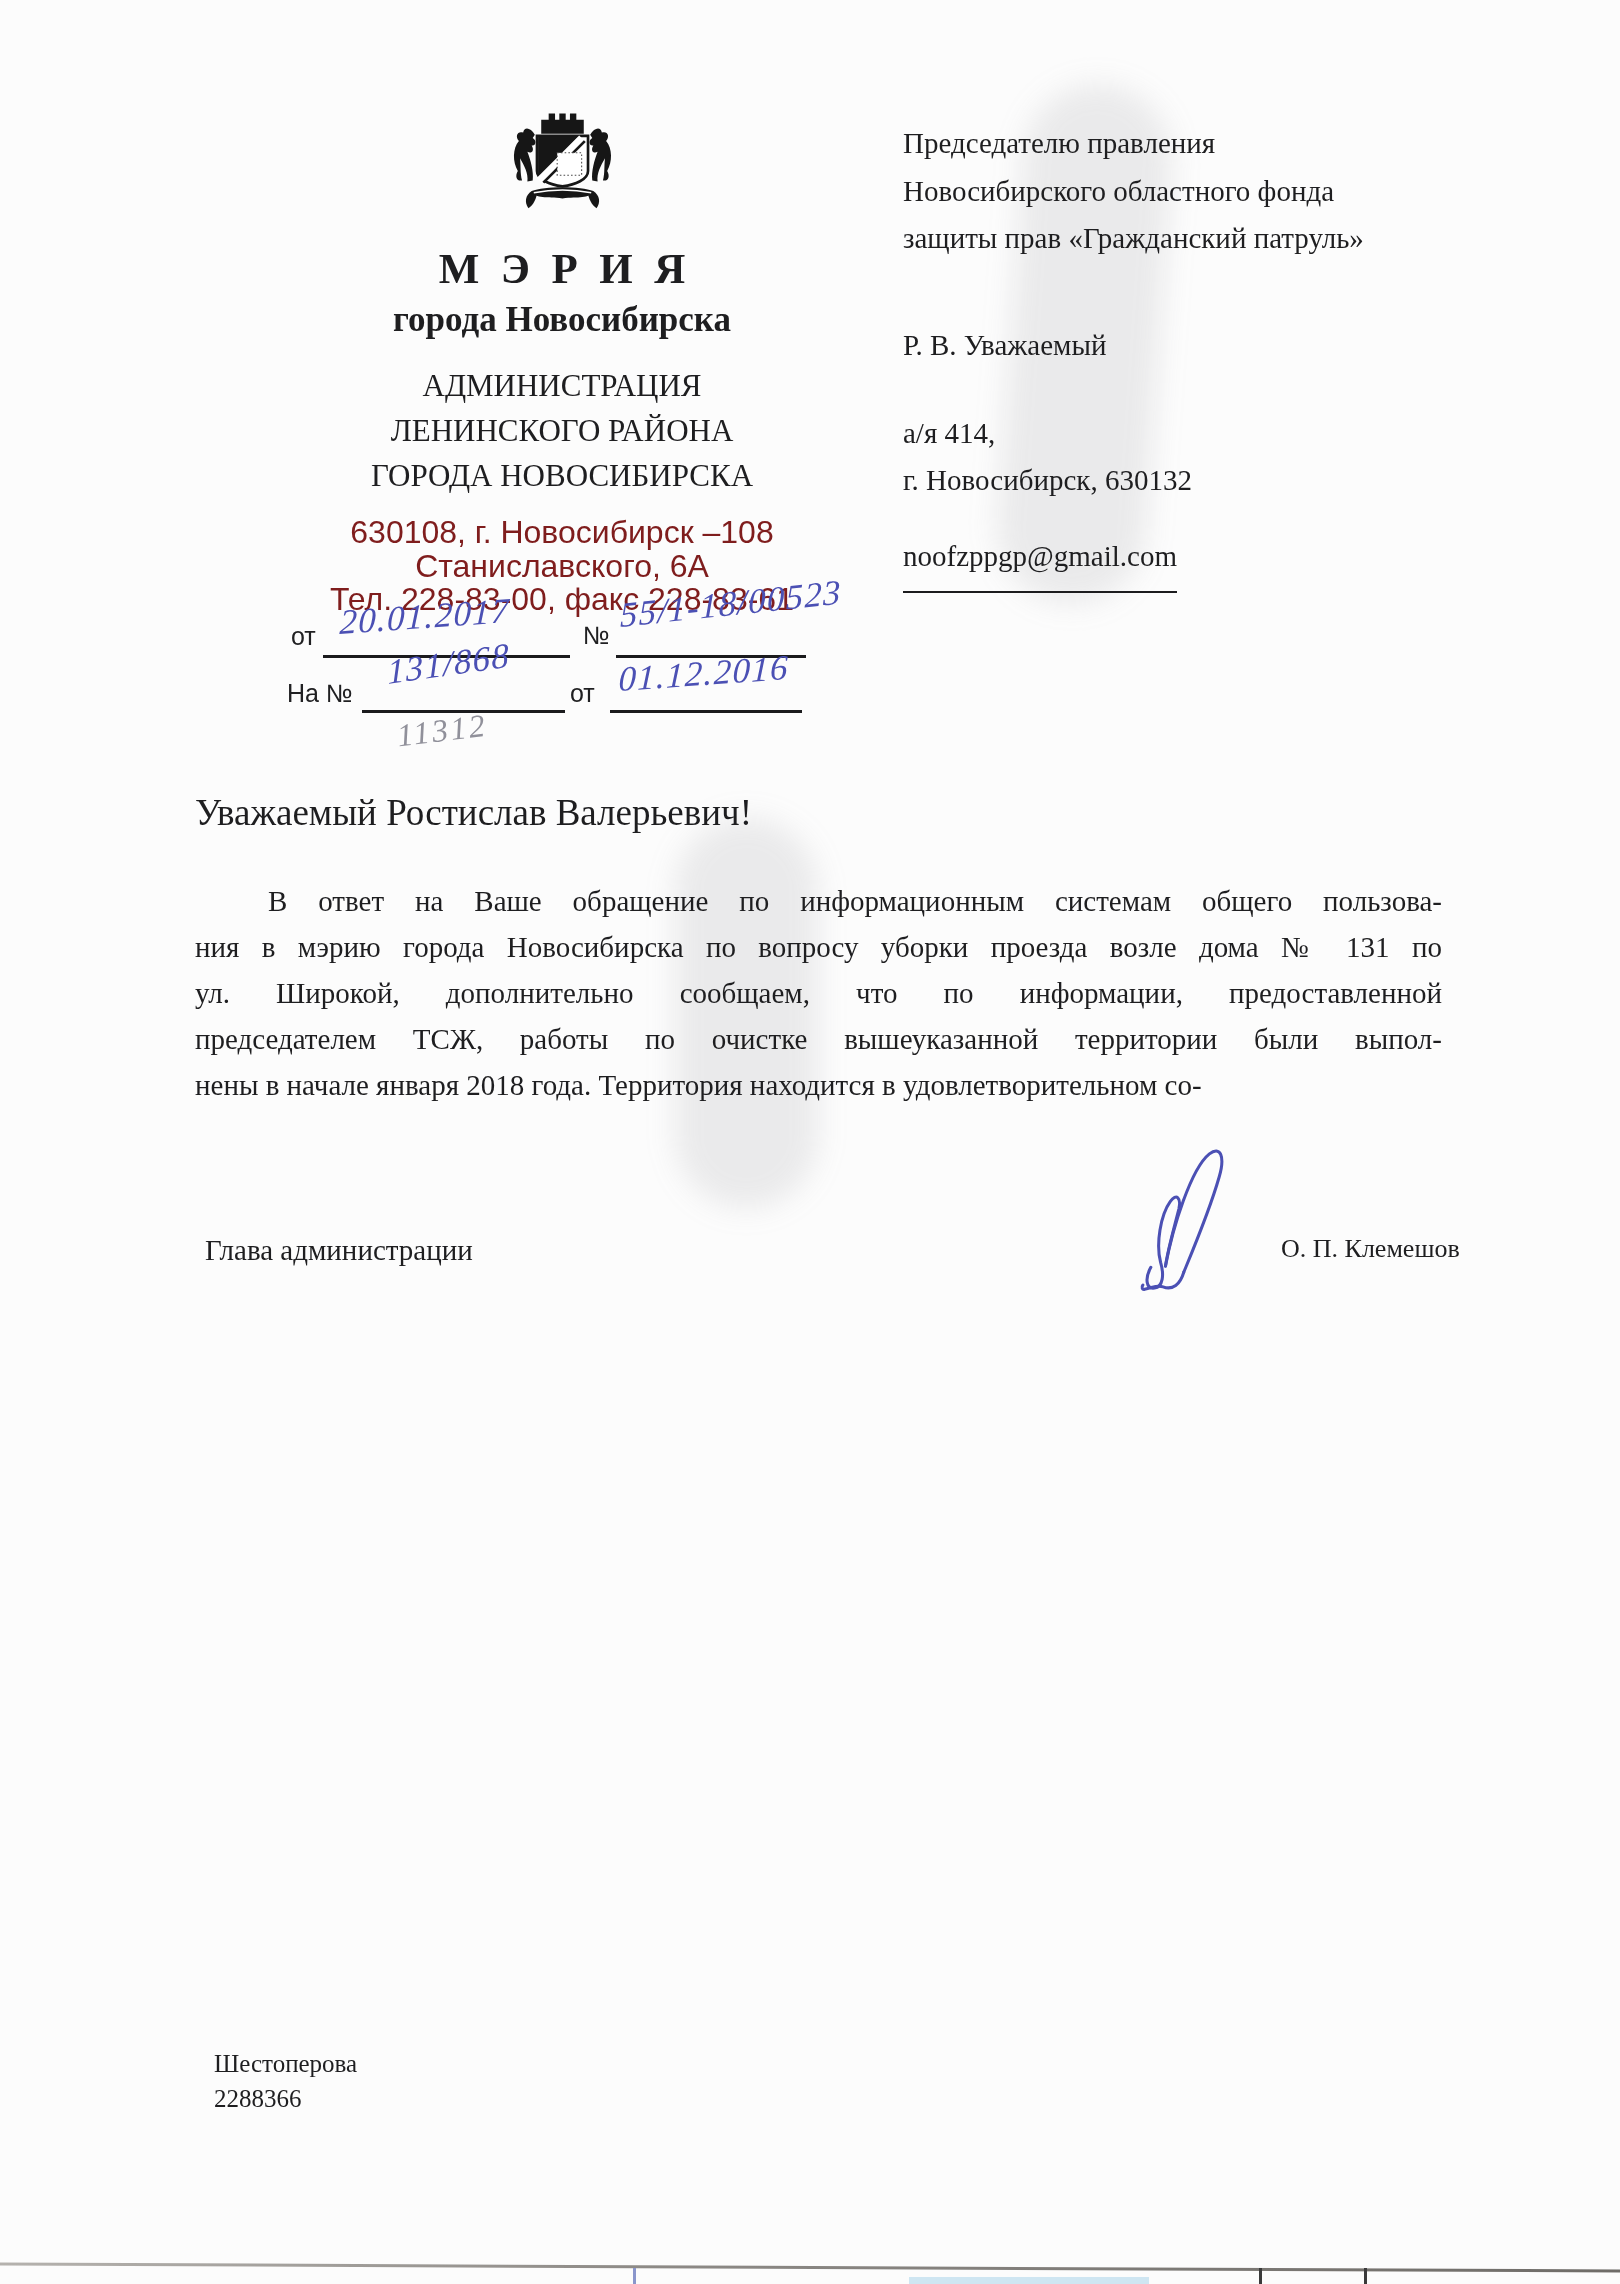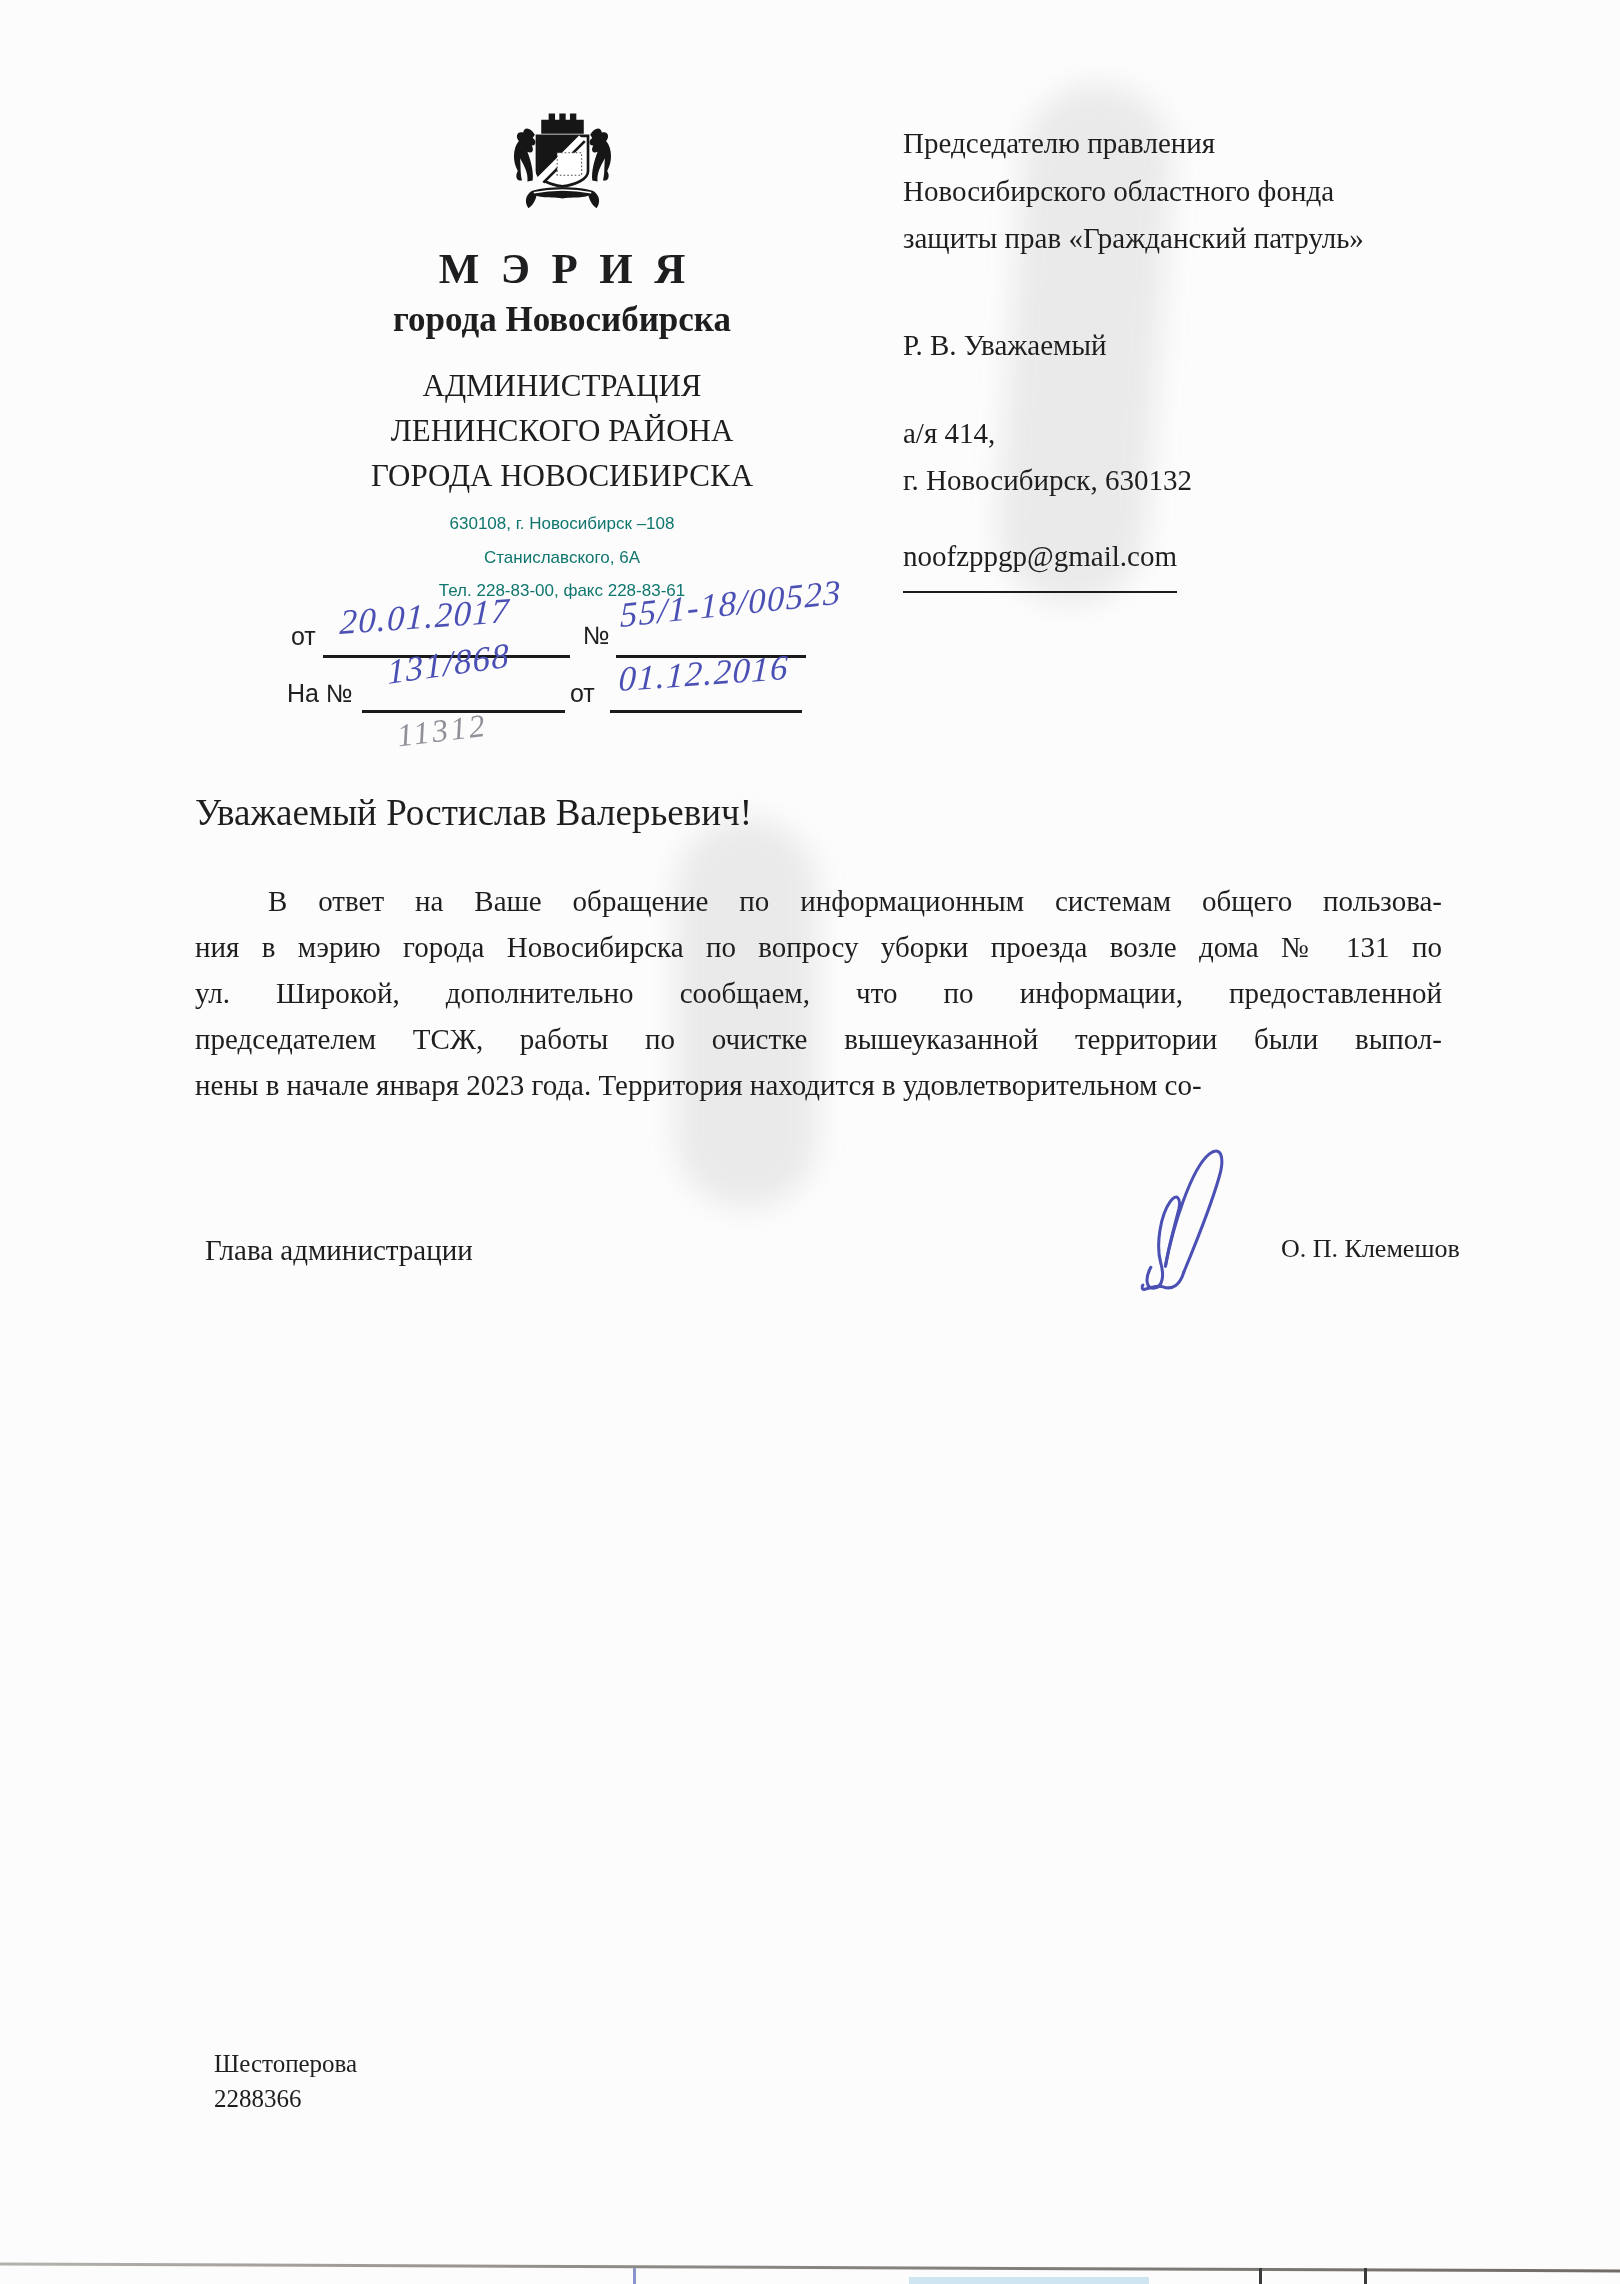--- a/index.html
+++ b/index.html
@@ -24,21 +24,21 @@
   .tick-blue{left:633px;top:2268px;width:2.6px;height:17px;background:#8a96cc;position:absolute;}
   .blue-smear{position:absolute;left:909px;top:2277px;width:240px;height:7.1px;background:#cfe6f2;}
   
   .letterhead{position:absolute;left:325px;top:0;width:474px;text-align:center;}
   .emblem{position:absolute;left:179px;top:110px;width:117px;height:125px;}
   .org-main{position:absolute;left:0;top:244px;width:474px;font-size:43px;font-weight:bold;
     letter-spacing:.5em;text-indent:.5em;}
   .org-sub{position:absolute;left:0;top:300px;width:474px;font-size:35px;font-weight:bold;}
   .admin-line{position:absolute;left:0;width:474px;font-size:31px;}
   .admin-1{top:368px;}  .admin-2{top:413px;}  .admin-3{top:458px;}
-  .lh-addr{position:absolute;left:0;width:474px;font-size:17px;font-family:"Liberation Sans",sans-serif;color:#0f766e;}
+  .lh-addr{position:absolute;left:0;width:474px;font-size:32px;font-family:"Liberation Sans",sans-serif;color:#7f1d1d;}
   .lh-addr-1{top:514px;} .lh-addr-2{top:548px;} .lh-addr-3{top:581px;}
   
   .recipient{position:absolute;left:903px;top:0;width:649px;font-size:29px;}
   .rcp{position:absolute;left:0;white-space:nowrap;}
   .rcp-1{top:127px;} .rcp-2{top:175px;} .rcp-3{top:222px;}
   .rcp-name{top:329px;} .rcp-a1{top:417px;} .rcp-a2{top:464px;}
   .rcp-email{top:540px;border-bottom:2.6px solid #1c1c1e;padding-bottom:18px;}
   
   .form-label{position:absolute;font-family:"Liberation Sans",sans-serif;font-size:25px;color:#202022;}
   .fl-ot1{left:291px;top:622px;}
@@ -139,21 +139,21 @@
 
     <span class="pencil">11312</span>
   </div>
 
   <div class="salutation">Уважаемый Ростислав Валерьевич!</div>
   <div class="body-text">
     <div class="body-line">В ответ на Ваше обращение по информационным системам общего пользова-</div>
     <div class="body-line">ния в мэрию города Новосибирска по вопросу уборки проезда возле дома № 131 по</div>
     <div class="body-line">ул. Широкой, дополнительно сообщаем, что по информации, предоставленной</div>
     <div class="body-line">председателем ТСЖ, работы по очистке вышеуказанной территории были выпол-</div>
-    <div class="body-line">нены в начале января 2023 года. Территория находится в удовлетворительном со-</div>
+    <div class="body-line">нены в начале января 2018 года. Территория находится в удовлетворительном со-</div>
   </div>
 
   <div class="sig-title">Глава администрации</div>
   <svg class="autograph" viewBox="0 0 300 270">
     <g fill="none" stroke="var(--ink-blue)" stroke-width="5" stroke-linecap="round" stroke-linejoin="round">
       <path d="M44 206 C34 224 36 242 50 240 C64 238 66 218 60 198 C52 168 60 120 76 98 C86 84 94 92 90 110 C82 142 72 176 68 204"></path>
       <path d="M68 204 C80 140 110 44 140 20 C158 6 166 24 156 58 C140 114 112 180 98 214"></path>
       <path d="M98 214 C92 234 80 244 64 238 C54 234 46 240 34 242 C30 243 28 239 31 235"></path>
     </g>
   </svg>

